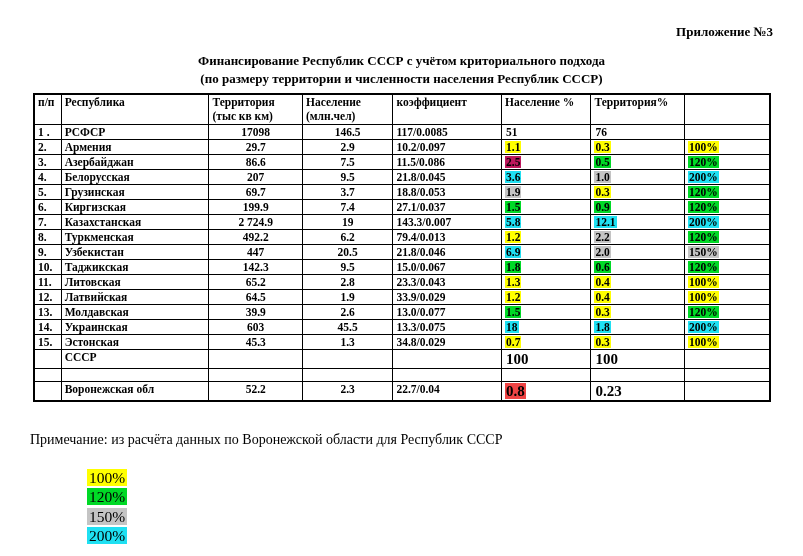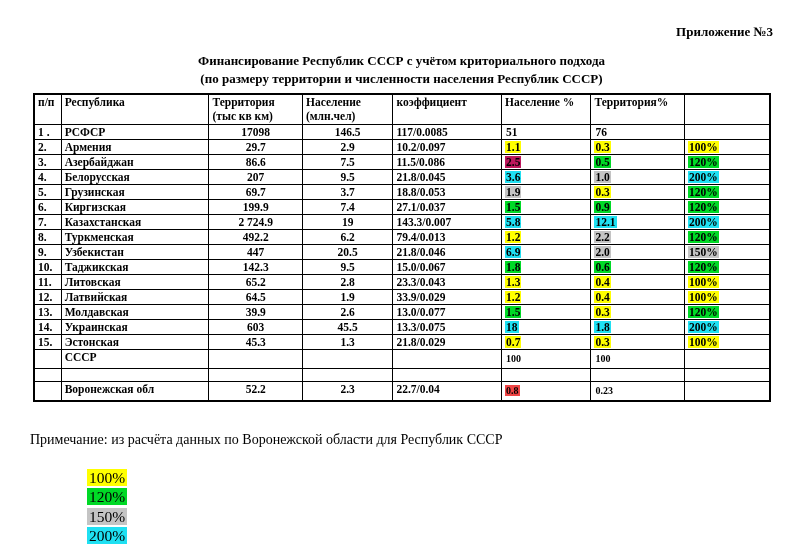--- a/index.html
+++ b/index.html
@@ -14,21 +14,21 @@
   table.fin { border-collapse:collapse; table-layout:fixed; margin:5px 0 0 33px;
     width:738px; border:2px solid #000; }
   table.fin th, table.fin td { border:1px solid #000; font-size:11.5px; font-weight:bold;
     vertical-align:top; padding:0 3px; line-height:14px; overflow:hidden; white-space:nowrap; }
   table.fin th { text-align:left; white-space:pre-line; height:30px; }
   td.c-num { padding-left:4px; }
   td.c-territory, td.c-population { text-align:center; }
   tr.r-normal { height:14.5px; }
   tr.r-blank { height:13px; }
   .hl { padding:0 1px; }
-  .lg { font-size:10px; line-height:18px; }
+  .lg { font-size:15px; line-height:18px; }
 
   .note { margin:30px 0 0 30px; font-size:14px; }
 
   .legend { margin:20px 0 0 87px; font-size:15.5px; line-height:19.5px; }
   .legend-item span { padding:0 2px; }
 </style>
 </head>
 <body>
 
 <div class="page">
@@ -204,21 +204,21 @@
           <td class="c-coef">13.3/0.075</td>
           <td class="c-pop_pct"><span class="hl" style="background: rgb(31, 224, 242);">18</span></td>
           <td class="c-terr_pct"><span class="hl" style="background: rgb(31, 224, 242);">1.8</span></td>
           <td class="c-ratio"><span class="hl" style="background: rgb(31, 224, 242);">200%</span></td>
         </tr>
         <tr class="r-normal">
           <td class="c-num">15.</td>
           <td class="c-name">Эстонская</td>
           <td class="c-territory">45.3</td>
           <td class="c-population">1.3</td>
-          <td class="c-coef">21.8/0.029</td>
+          <td class="c-coef">34.8/0.029</td>
           <td class="c-pop_pct"><span class="hl" style="background: rgb(255, 255, 0);">0.7</span></td>
           <td class="c-terr_pct"><span class="hl" style="background: rgb(255, 255, 0);">0.3</span></td>
           <td class="c-ratio"><span class="hl" style="background: rgb(255, 255, 0);">100%</span></td>
         </tr>
         <tr class="r-normal">
           <td class="c-num"></td>
           <td class="c-name">СССР</td>
           <td class="c-territory"></td>
           <td class="c-population"></td>
           <td class="c-coef"></td>

